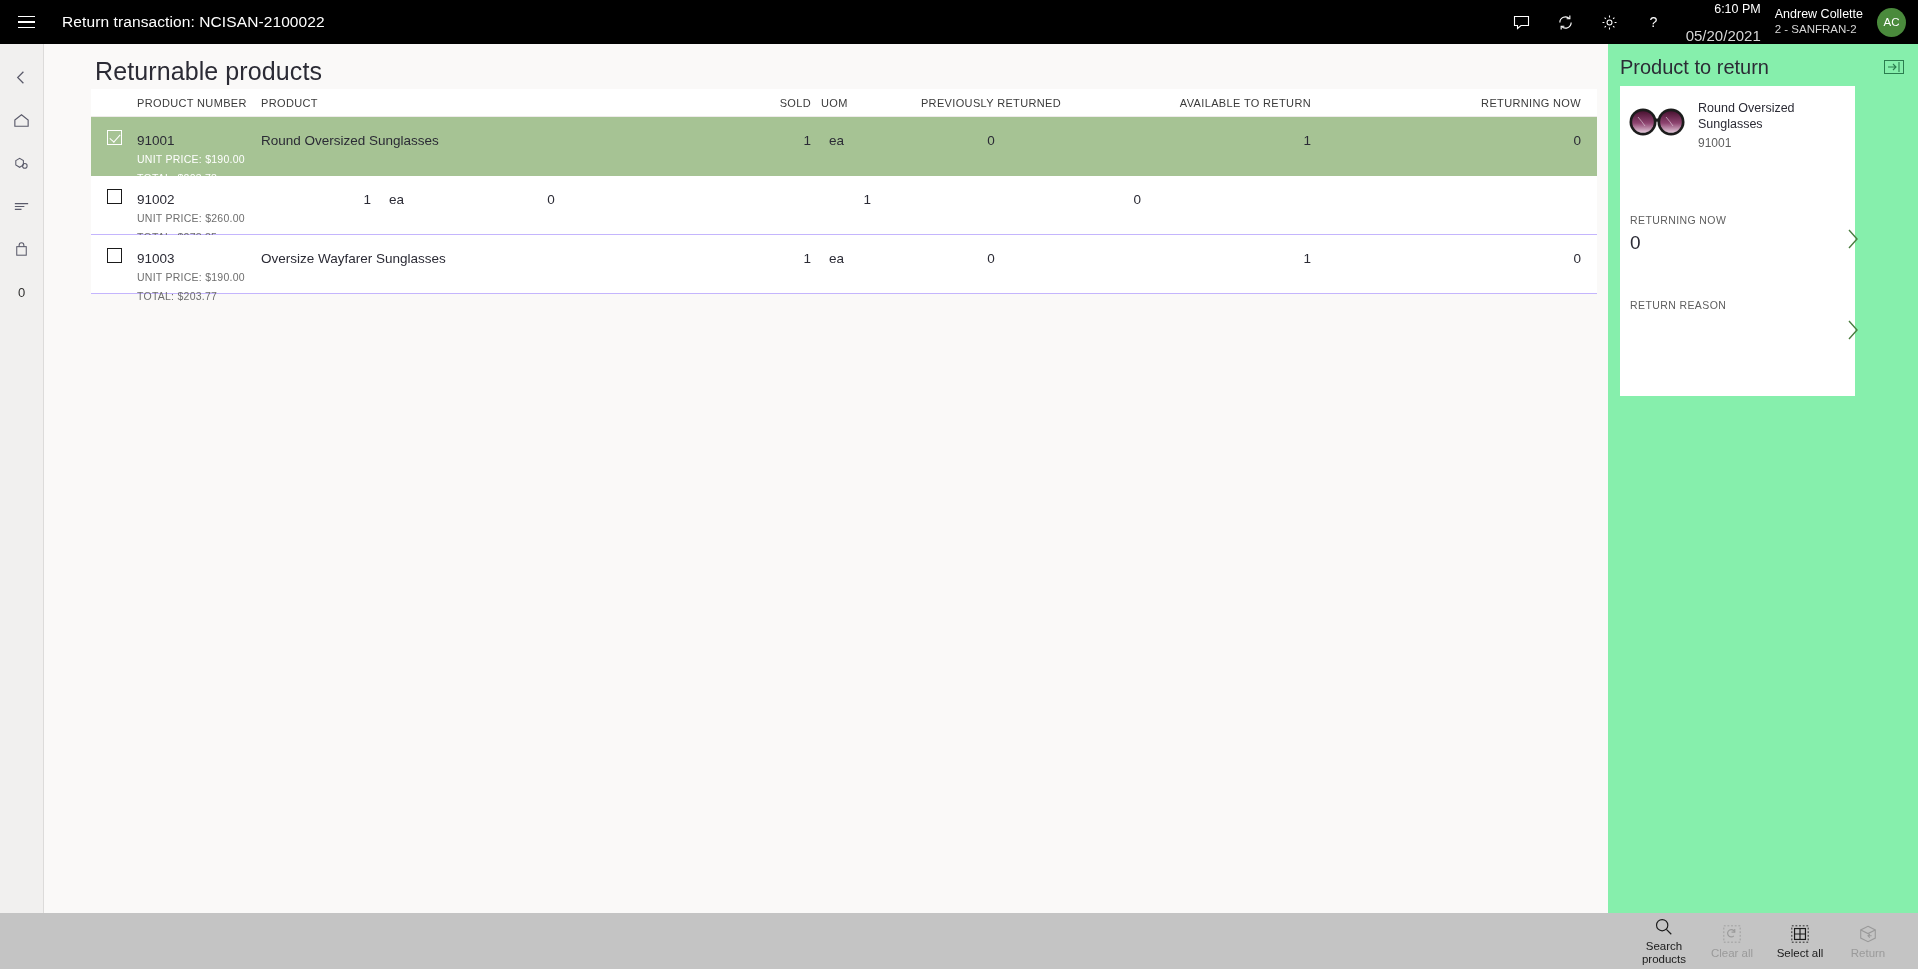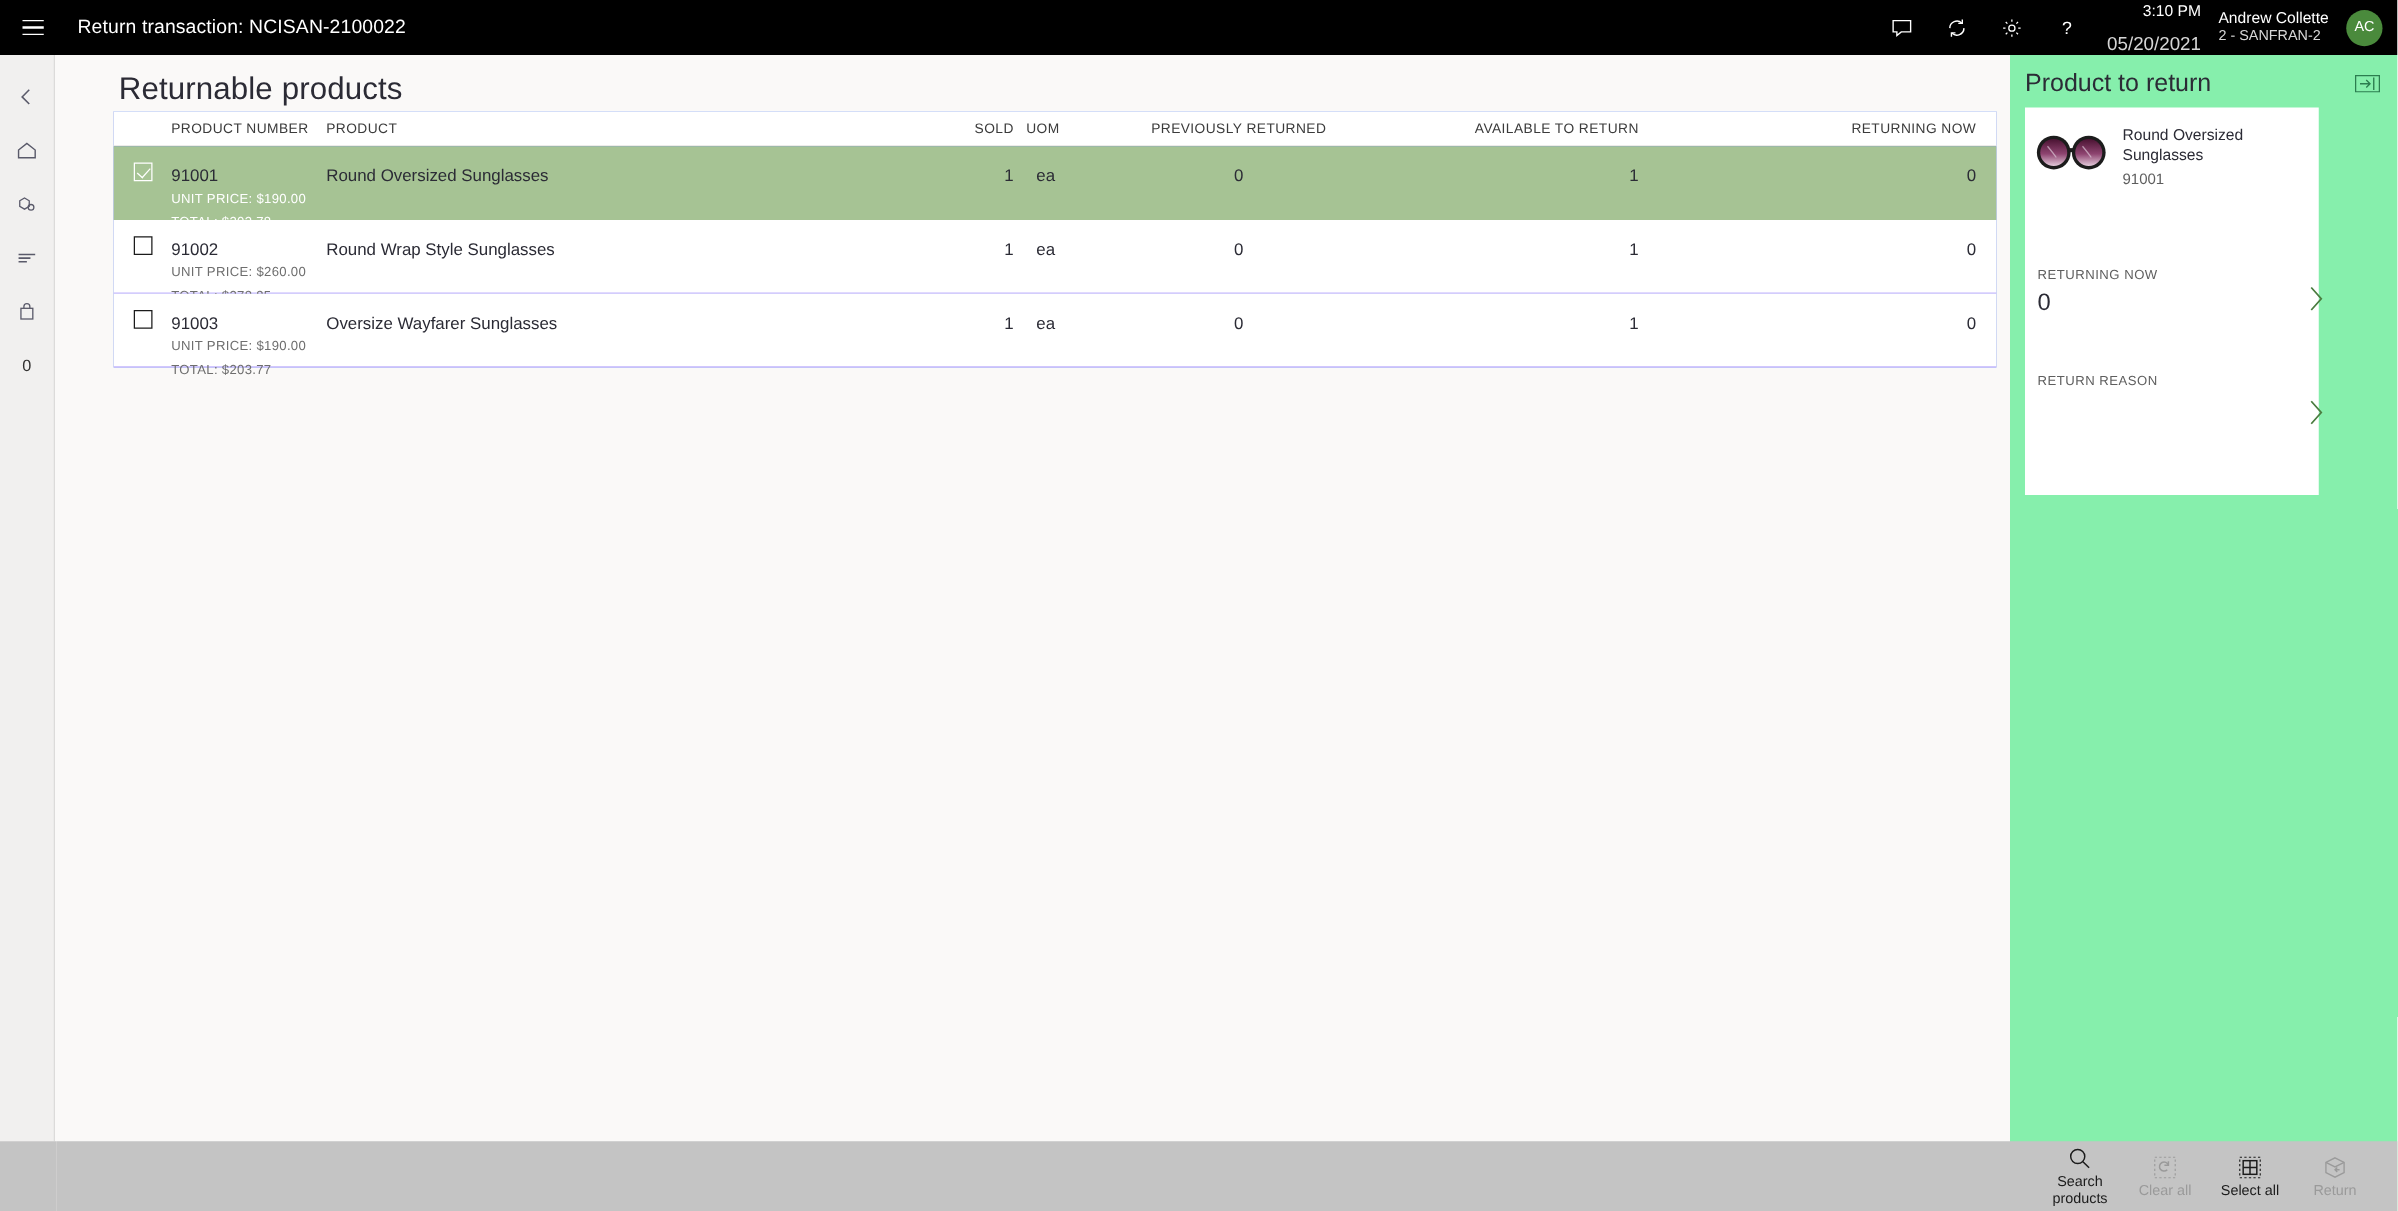--- a/index.html
+++ b/index.html
@@ -101,21 +101,21 @@
   .page-title {
     position: absolute; left: 50px; top: 13px;
     font-size: 25px; font-weight: 400; color: #2B2B35;
     letter-spacing: .1px;
   }
 
   
   .table {
     position: absolute; left: 46px; top: 45px;
     width: 1506px;
-    background: #1d4ed8;
+    background: #bef264;
   }
   .thead {
     display: flex; align-items: center; height: 28px;
     background: #FFFFFF;
     font-size: 11px; color: #3B3B3B; letter-spacing: .35px;
     border-bottom: 1px solid #EDEBE9;
   }
   .row {
     display: flex; align-items: flex-start;
     position: relative;
@@ -249,21 +249,21 @@
         <circle cx="9" cy="9" r="2.6" fill="none" stroke="#fff" stroke-width="1.1"></circle>
         <path d="M9 1.6v2M9 14.4v2M1.6 9h2M14.4 9h2M3.8 3.8l1.4 1.4M12.8 12.8l1.4 1.4M14.2 3.8l-1.4 1.4M5.2 12.8l-1.4 1.4" stroke="#fff" stroke-width="1.1"></path>
       </svg>
     </div>
     <div class="tb-icon">
       <svg width="17" height="17" viewBox="0 0 18 18">
           <text x="9" y="14" font-size="15" fill="#fff" text-anchor="middle" font-family="Liberation Sans">?</text>
         </svg>
     </div>
     <div class="tb-datetime">
-      <div>3:10 PM</div>
+      <div>6:10 PM</div>
       <div class="d2">05/20/2021</div>
     </div>
     <div class="tb-user">
       <div>Andrew Collette</div>
       <div class="u2">2 - SANFRAN-2</div>
     </div>
     <div class="avatar">AC</div>
   </div>
 </div>
 
@@ -345,23 +345,20 @@
 
     <div class="row">
       <div class="c-check">
         <div class="cb"></div>
       </div>
       <div class="c-num">
         <span class="c-val">91002</span>
         <div class="sub">UNIT PRICE: $260.00</div>
         <div class="sub">TOTAL: $278.85</div>
       </div>
-      <div class="c-prod">
-          <span class="c-val">Round Wrap Style Sunglasses</span>
-        </div>
       <div class="c-sold">
           <span class="c-val">1</span>
         </div>
       <div class="c-uom">
           <span class="c-val">ea</span>
         </div>
       <div class="c-prev">
           <span class="c-val">0</span>
         </div>
       <div class="c-avail">

